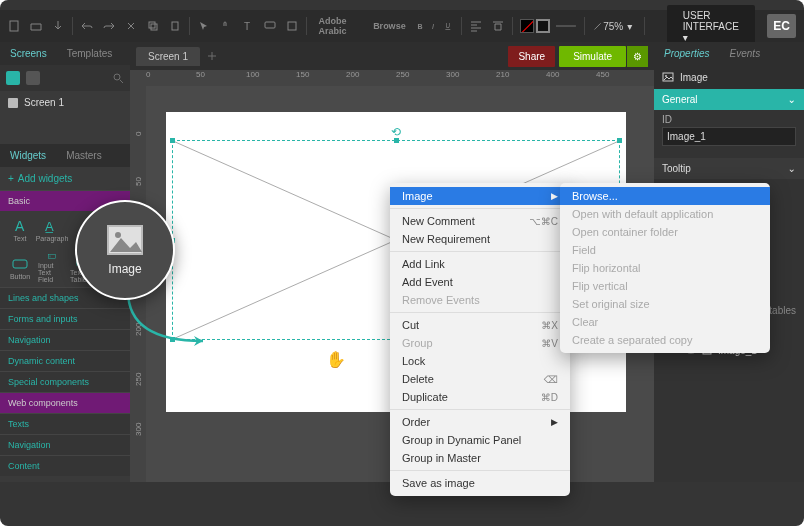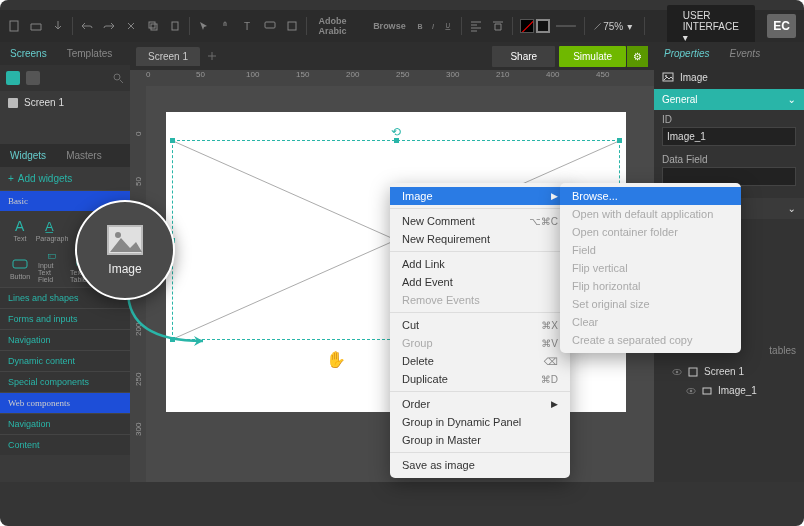--- a/index.html
+++ b/index.html
@@ -29,31 +29,31 @@
 .sidebar { width: 130px; background: #3a3a3a; color: #bbb; font-size: 10px; }
 .sb-tabs { display: flex; background: #2e2e2e; }
 .sb-tab { padding: 6px 10px; color: #6cc; }
 .sb-tab.dim { color: #888; }
 .sb-screenrow { display: flex; gap: 6px; padding: 6px; background: #333; align-items: center; }
 .sb-iconbox { width: 14px; height: 14px; background: #29b5a8; border-radius: 2px; }
 .sb-item { padding: 6px 8px; color: #ddd; display: flex; align-items: center; gap: 6px; }
 .screen-icn { width: 10px; height: 10px; background: #bbb; border-radius: 1px; }
 .add-widgets { color: #29b5a8; padding: 6px 8px; display: flex; align-items: center; gap: 4px; }
 .sb-cat { padding: 5px 8px; border-top: 1px solid #444; color: #29b5a8; font-size: 9px; background: #353535; }
-.sb-cat.head { background: #1d4ed8; color: #ccc; font-family: Liberation Serif, serif; }
+.sb-cat.head { background: #701a75; color: #ccc; }
 .wgrid { display: flex; gap: 4px; padding: 4px 6px; }
 .wcell { width: 28px; height: 30px; display: flex; flex-direction: column; align-items: center; justify-content: center; color: #29b5a8; font-size: 7px; }
 .wcell svg { width: 16px; height: 14px; }
 .wcell span { color: #999; margin-top: 2px; }
 
 
 .center { flex: 1; background: #4a4a4a; position: relative; }
 .ctoolbar { height: 28px; background: #2e2e2e; display: flex; align-items: center; padding: 0 6px; color: #ccc; }
 .ctab { background: #444; padding: 4px 12px; border-radius: 2px 2px 0 0; font-size: 10px; }
-.share-btn { margin-left: auto; background: #404040; color: #fff; padding: 5px 18px; font-size: 10px; border-radius: 1px; }
+.share-btn { margin-left: auto; background: #7f1d1d; color: #fff; padding: 5px 10px; font-size: 10px; border-radius: 1px; }
 .sim-btn { background: #6fb800; color: #fff; padding: 5px 14px; font-size: 10px; margin-left: 4px; border-radius: 1px; }
 .gear-btn { background: #5a9800; color: #fff; padding: 5px 6px; margin-left: 1px; }
 .ruler-h { height: 16px; background: #444; color: #999; font-size: 8px; display: flex; padding-left: 16px; }
 .ruler-h span { width: 50px; }
 .ruler-v { position: absolute; left: 0; top: 44px; width: 16px; bottom: 0; background: #444; color: #999; font-size: 8px; display: flex; flex-direction: column; align-items: center; }
 .ruler-v span { height: 50px; display: flex; align-items: flex-start; writing-mode: vertical-lr; transform: rotate(180deg); }
 .canvas { position: absolute; left: 36px; top: 70px; width: 460px; height: 300px; background: #fff; }
 .img-placeholder { position: absolute; left: 6px; top: 28px; width: 448px; height: 200px; border: 1px dashed #29b5a8; }
 .img-placeholder svg { width: 100%; height: 100%; }
 .sel-handle { width: 5px; height: 5px; background: #29b5a8; position: absolute; }
@@ -79,21 +79,21 @@
 .widget-circle { position: absolute; left: 75px; top: 200px; width: 100px; height: 100px; border-radius: 50%; background: #4a4a4a; border: 2px solid #fff; box-shadow: 0 4px 16px rgba(0,0,0,0.4); display: flex; flex-direction: column; align-items: center; justify-content: center; z-index: 30; }
 .widget-circle .wicon { width: 38px; height: 32px; }
 .widget-circle .wlabel { color: #eee; font-size: 12px; margin-top: 6px; }
 
 
 .arrow { position: absolute; left: 118px; top: 286px; z-index: 29; }
 
 
 .menu { position: absolute; background: #f2f2f2; border-radius: 5px; box-shadow: 0 6px 20px rgba(0,0,0,0.35); font-size: 11px; color: #333; padding: 4px 0; z-index: 40; }
 .menu1 { left: 390px; top: 183px; width: 180px; }
-.menu2 { left: 560px; top: 183px; width: 181px; }
+.menu2 { left: 560px; top: 183px; width: 210px; }
 .mitem { padding: 3px 12px; display: flex; justify-content: space-between; align-items: center; }
 .mitem.hi { background: #2a7be4; color: #fff; }
 .mitem.dis { color: #aaa; }
 .msep { height: 1px; background: #ddd; margin: 3px 0; }
 .shortcut { color: #888; font-size: 10px; }
 .arrow-r { font-size: 9px; }
 </style>
 </head>
 <body>
 
@@ -258,20 +258,21 @@
             </svg>
             <span>Text Table</span>
           </div>
       </div>
       <div class="sb-cat">Lines and shapes</div>
       <div class="sb-cat">Forms and inputs</div>
       <div class="sb-cat">Navigation</div>
       <div class="sb-cat">Dynamic content</div>
       <div class="sb-cat">Special components</div>
       <div class="sb-cat head">Web components</div>
+      <div class="sb-cat">Texts</div>
       <div class="sb-cat">Navigation</div>
       <div class="sb-cat">Content</div>
     </div>
 
     <div class="center">
       <div class="ctoolbar">
         <div class="ctab">Screen 1</div>
         <svg class="tb-icon" style="margin-left:6px" viewBox="0 0 12 12">
             <path d="M6 2v8M2 6h8" stroke="#888"></path>
           </svg>
@@ -334,24 +335,20 @@
         <span>Image</span>
       </div>
       <div class="rp-section">
           <span>General</span>
           <span>⌄</span>
         </div>
       <div class="rp-field">
         <label>ID</label>
         <input class="rp-input" value="Image_1" style="">
       </div>
-      <div class="rp-field">
-        <label>Data Field</label>
-        <input class="rp-input" style="">
-      </div>
       <div style="height:8px"></div>
       <div class="rp-section dim">
           <span>Tooltip</span>
           <span>⌄</span>
         </div>
       <div style="height:120px"></div>
       <div class="rp-row" style="justify-content:flex-end;color:#888">tables</div>
       <div class="outline-item">
         <svg class="eye" viewBox="0 0 12 12">
             <ellipse cx="6" cy="6" rx="5" ry="3" fill="none" stroke="#999"></ellipse>
@@ -415,20 +412,23 @@
     <div class="msep"></div>
     <div class="mitem">
         <span>Cut</span>
         <span class="shortcut">⌘X</span>
       </div>
     <div class="mitem dis">
         <span>Group</span>
         <span class="shortcut">⌘V</span>
       </div>
     <div class="mitem">
+        <span>Lock</span>
+      </div>
+    <div class="mitem">
         <span>Delete</span>
         <span class="shortcut">⌫</span>
       </div>
     <div class="mitem">
         <span>Duplicate</span>
         <span class="shortcut">⌘D</span>
       </div>
     <div class="msep"></div>
     <div class="mitem">
         <span>Order</span>
@@ -453,26 +453,26 @@
     <div class="mitem dis">
         <span>Open with default application</span>
       </div>
     <div class="mitem dis">
         <span>Open container folder</span>
       </div>
     <div class="mitem dis">
         <span>Field</span>
       </div>
     <div class="mitem dis">
+        <span>Flip horizontal</span>
+      </div>
+    <div class="mitem dis">
         <span>Flip vertical</span>
       </div>
     <div class="mitem dis">
-        <span>Flip horizontal</span>
-      </div>
-    <div class="mitem dis">
         <span>Set original size</span>
       </div>
     <div class="mitem dis">
         <span>Clear</span>
       </div>
     <div class="mitem dis">
         <span>Create a separated copy</span>
       </div>
   </div>
 

